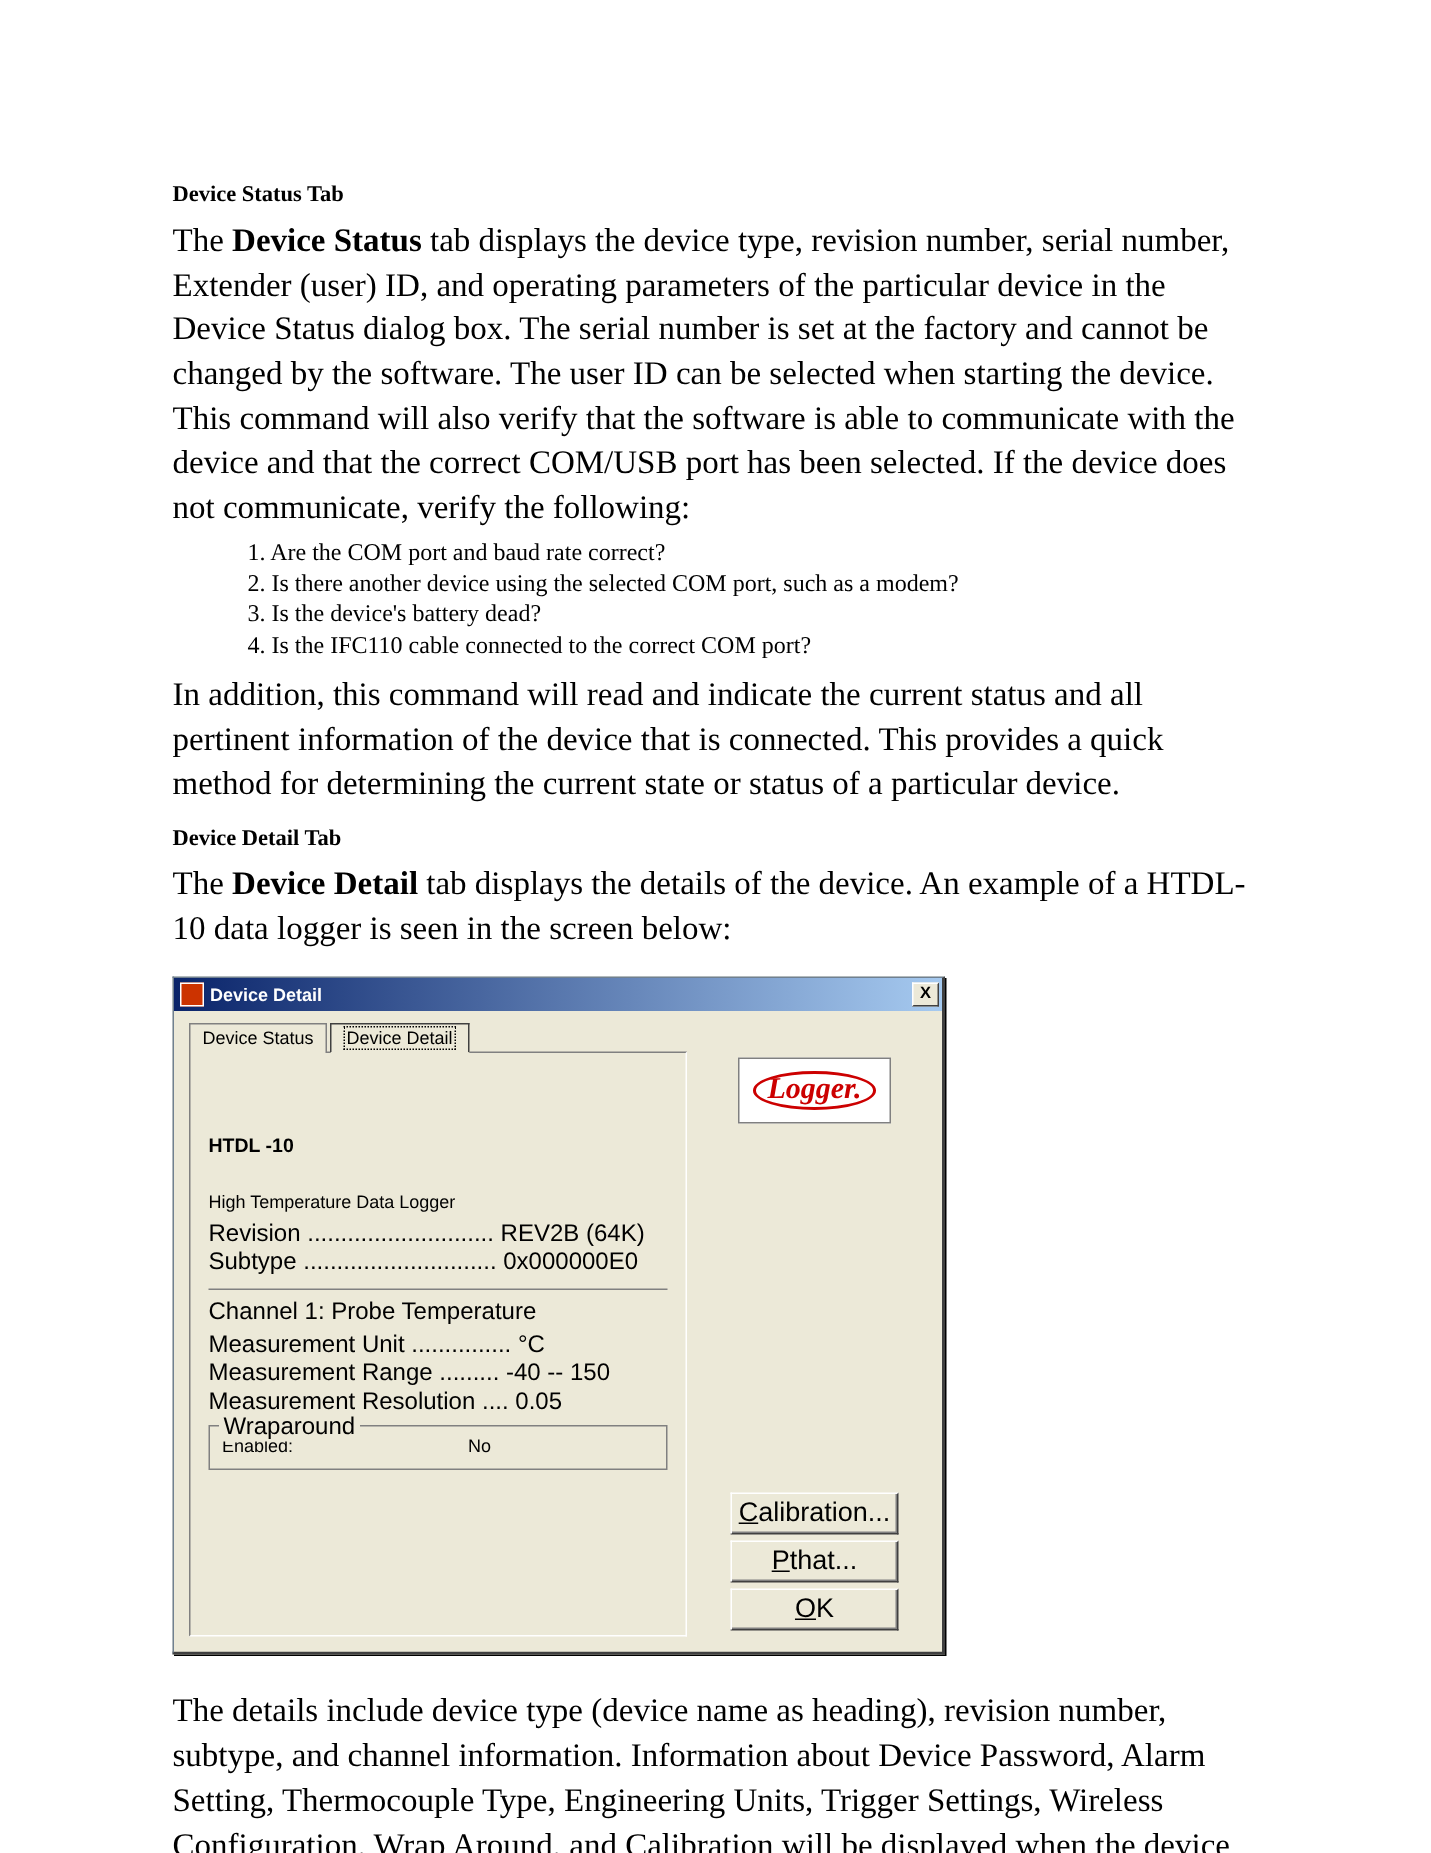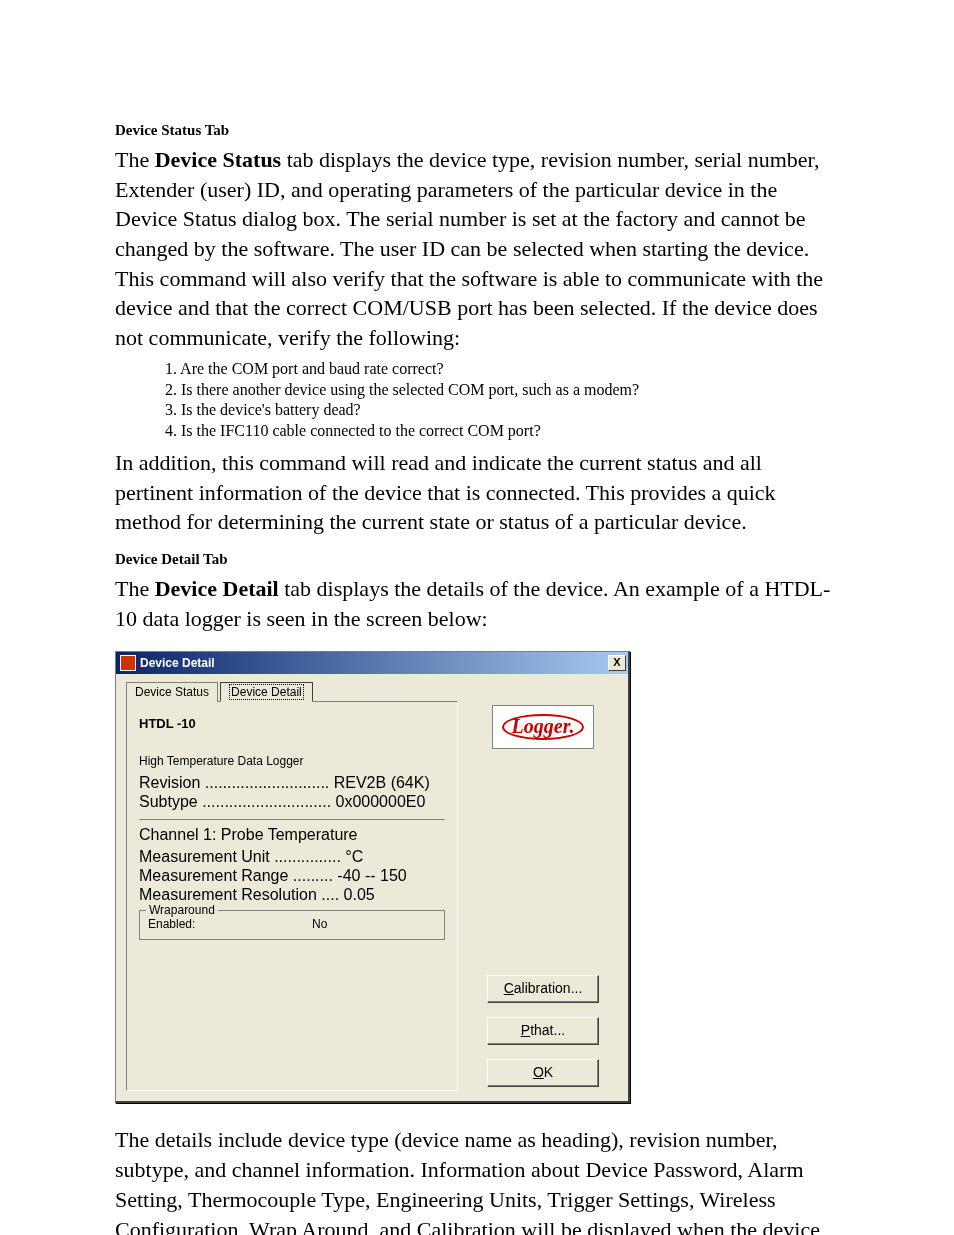--- a/index.html
+++ b/index.html
@@ -119,47 +119,47 @@
     margin: 4px auto 0 auto;
     display:flex; align-items:center; justify-content:center;
   }
   .logo-text {
     font-family: "Brush Script MT", cursive;
     color:#c00; font-size:20px; font-style:italic; font-weight:bold;
     border:2px solid #c00; border-radius:50%;
     padding: 0 8px 2px 8px;
     line-height:1;
   }
-  .device-title { font-weight:bold; font-size:13px; margin-bottom:2px; }
+  .device-title { font-weight:bold; font-size:13px; margin-bottom:2px;margin-top:40px; }
   .device-sub { font-size:12px; margin-bottom:6px;margin-top:23px; }
   .kv-line { font-size:16px; margin:1px 0; }
   .hr {
     border:none; border-top:1px solid #808080;
     margin: 8px 0 6px 0;
   }
   .fieldset {
     border:1px solid #808080;
     padding: 6px 8px 8px 8px;
     margin-top:6px;
     position:relative;
   }
   .fieldset .legend {
     position:absolute; top:-8px; left:6px;
-    background:#ECE9D8; padding:0 3px; font-size:12px;
+    background:#ECE9D8; padding:0 3px; font-size:16px;
   }
   .win-btn {
     width: 110px;
     height: 26px;
     background:#ECE9D8;
     border:1px solid #fff;
     border-right-color:#404040; border-bottom-color:#404040;
     box-shadow: inset -1px -1px 0 #808080, inset 1px 1px 0 #ECE9D8;
     font-family: Tahoma, Arial, sans-serif;
-    font-size:14px;
-    margin-top:14px;
+    font-size:18px;
+    margin-top:4px;
     text-align:center;
     line-height:24px;
     cursor: default;
   }
   .btn-stack { margin-top:auto; display:flex; flex-direction:column; align-items:center; padding-bottom:4px;}
   .u { text-decoration: underline; }
 
   .footer-line {
     border-top: 1px solid #808080;
     margin-top: 26px;

